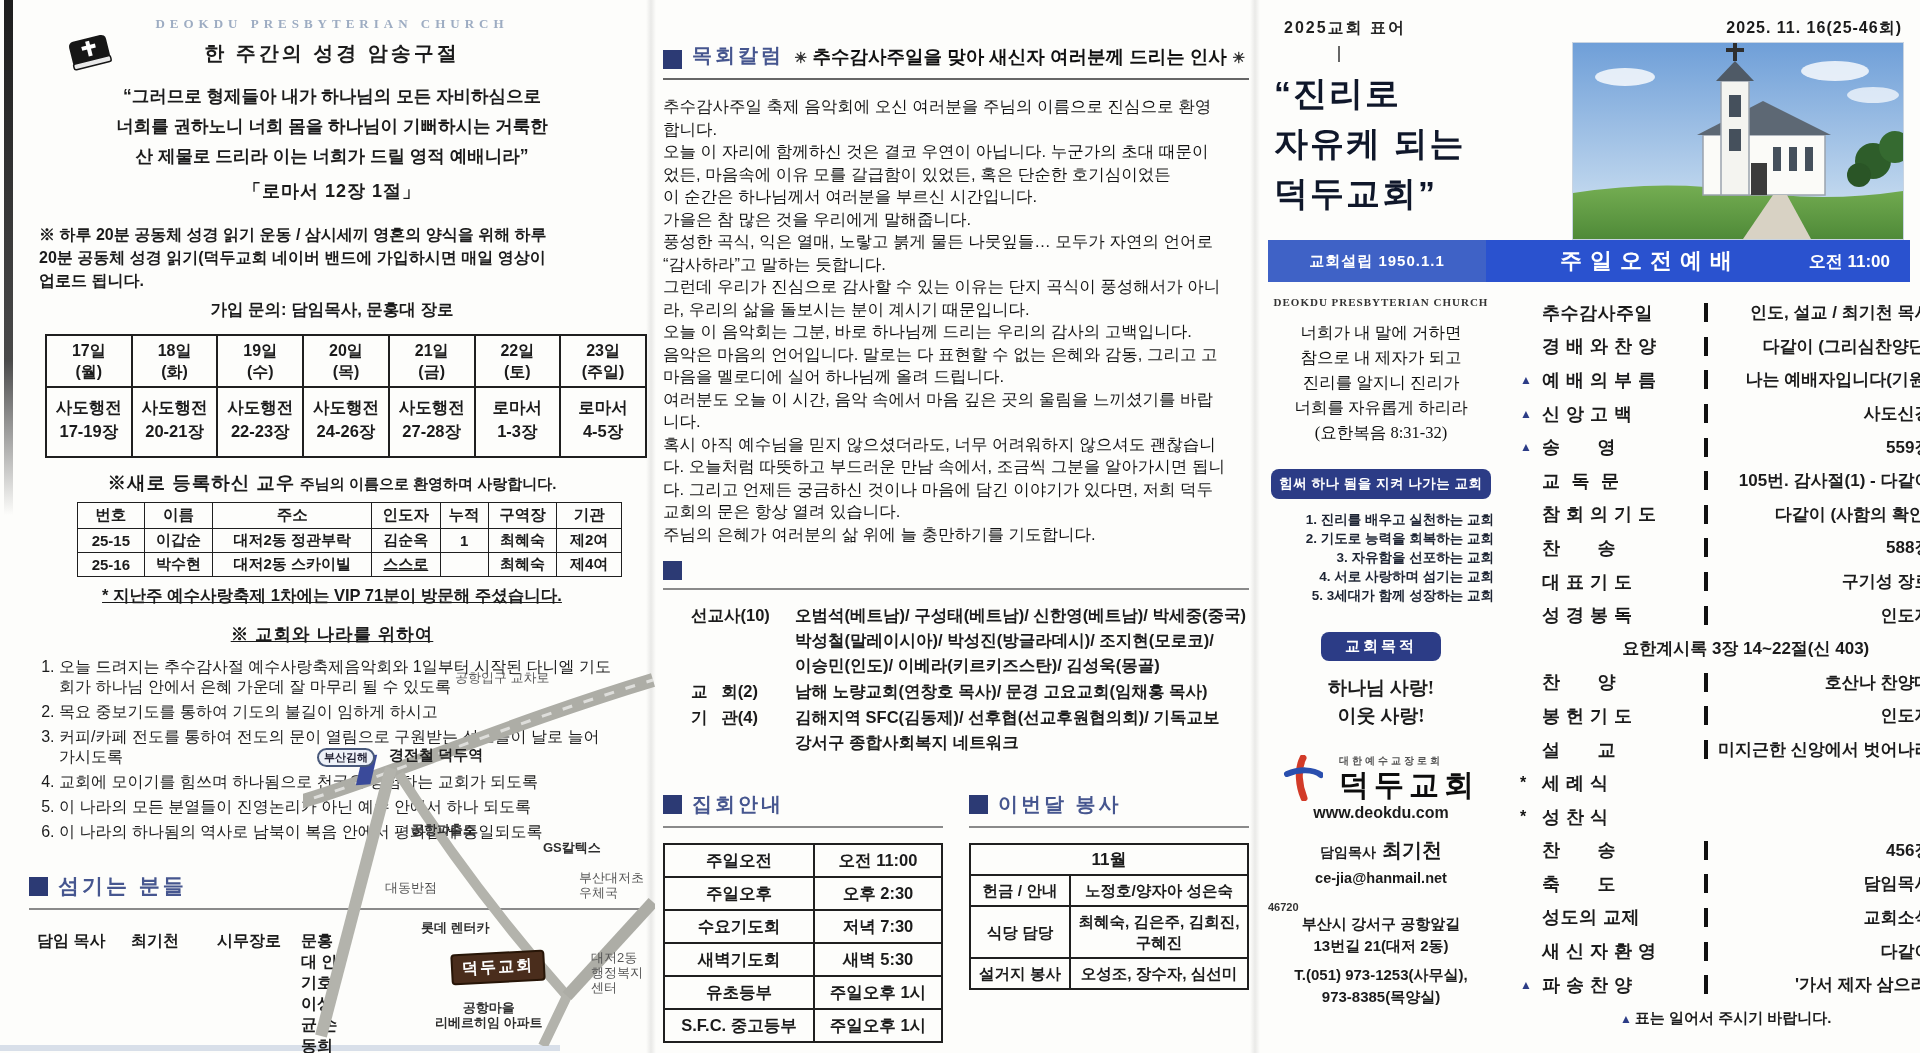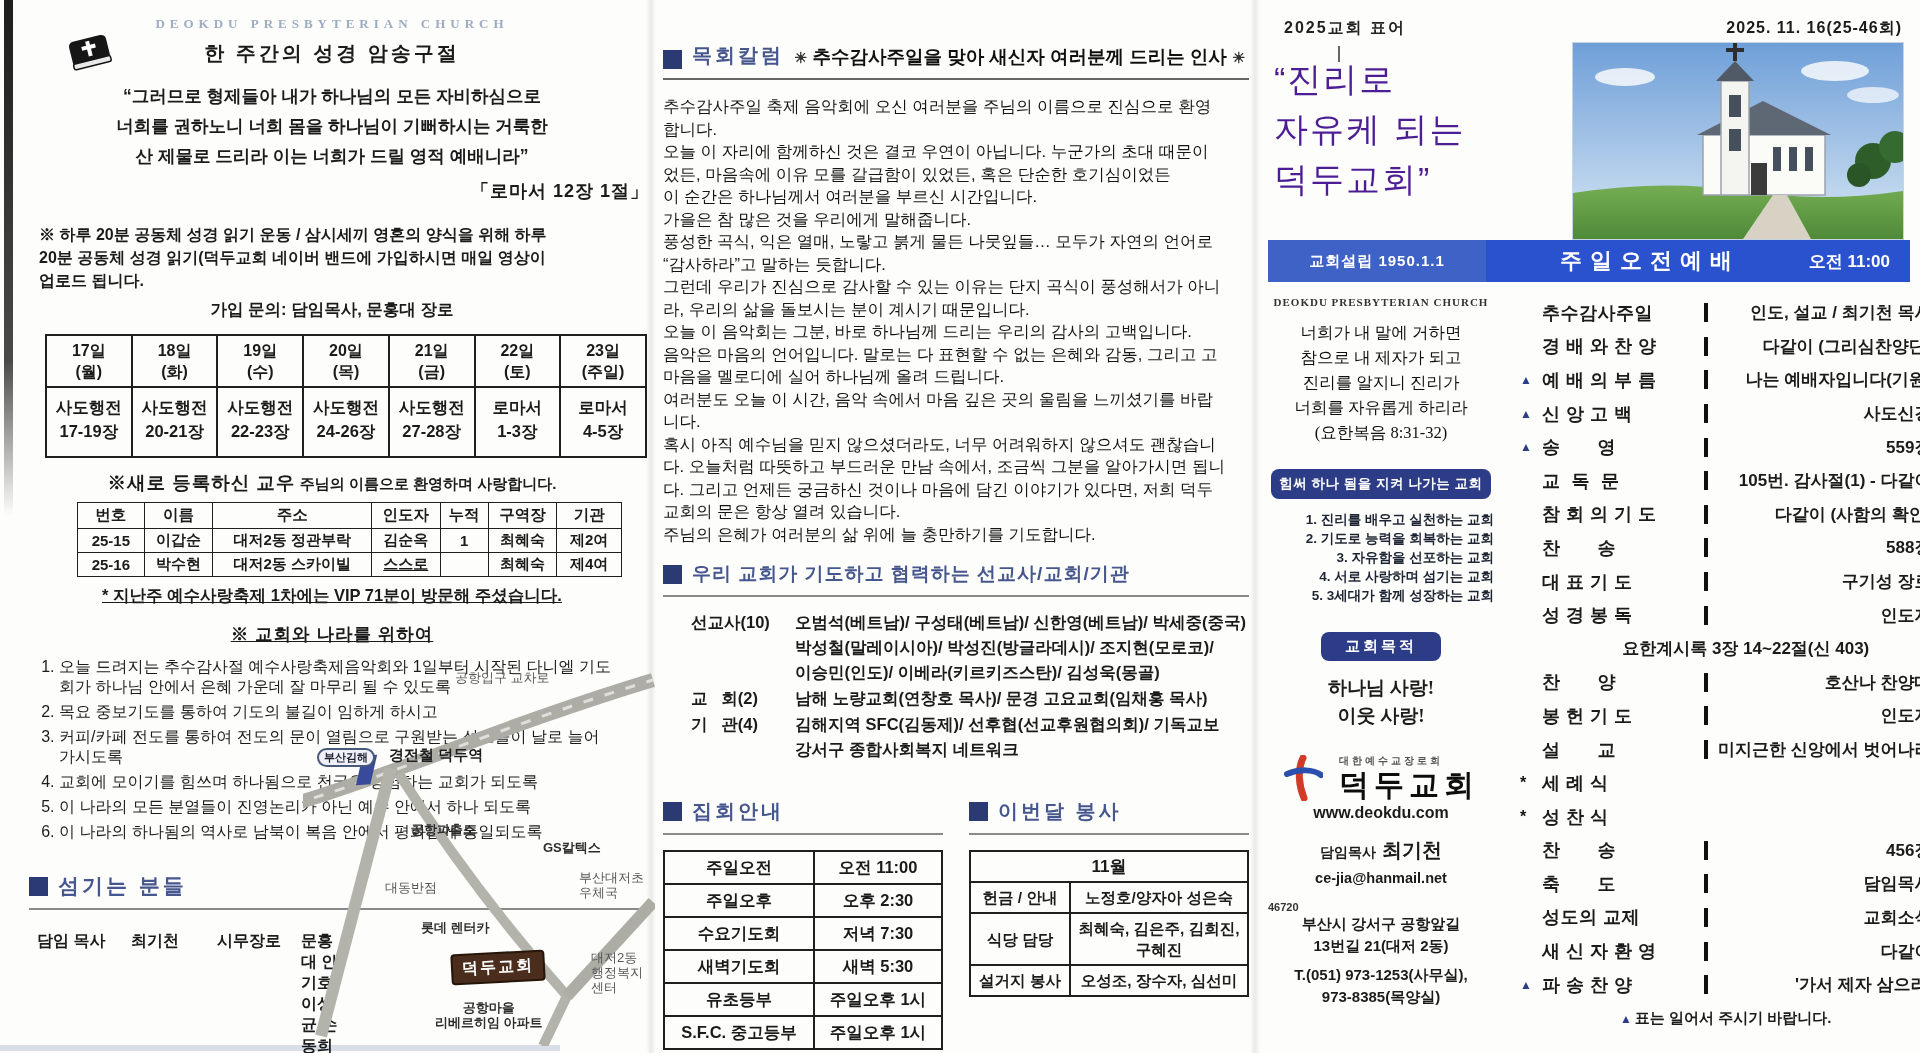--- a/index.html
+++ b/index.html
@@ -14,21 +14,21 @@
   .scan-edge{position:absolute;left:4px;top:0;width:9px;height:515px;background:linear-gradient(#1d1d1d,#4a4a4a 70%,rgba(80,80,80,0));}
   .fold{position:absolute;top:0;width:10px;height:1053px;background:linear-gradient(90deg,rgba(0,0,0,0),rgba(90,90,90,.12),rgba(0,0,0,0))}
   .scan-bottom{position:absolute;left:0;bottom:2px;width:560px;height:6px;background:#b9c6da;opacity:.55}
 
   
   .en-hdr{margin-top:16px;text-align:center;font-family:"Liberation Serif",serif;font-size:13px;
           letter-spacing:5px;color:#9dacc2;font-weight:bold}
   .book-wrap{position:absolute;left:48px;top:30px}
   .l-title{margin:8px 0 0;text-align:center;font-size:20px;font-weight:bold;letter-spacing:3px}
   .verse{margin-top:14px;text-align:center;font-size:17.5px;font-weight:bold;line-height:30px}
-  .vref{margin-top:8px;text-align:right;font-size:18px;font-weight:bold;letter-spacing:1px}
+  .vref{margin-top:8px;text-align:center;font-size:18px;font-weight:bold;letter-spacing:1px}
   .notice{margin:20px 16px 0 24px;font-size:16px;font-weight:600;line-height:23px}
   .join{margin-top:7px;text-align:center;font-size:16.5px;font-weight:bold}
   .t1{margin:13px 0 0 30px;border-collapse:collapse;width:602px;table-layout:fixed}
   .t1 td{border:2.2px solid #1f1f1f;text-align:center;font-weight:600;white-space:pre-line}
   .t1 .hd td{font-size:16px;padding:4px 16px;line-height:21px;font-weight:bold}
   .t1 .bd td{font-size:16.5px;padding:7px 0 13px;line-height:24px}
   .welcome{margin-top:12px;text-align:center}
   .welcome .b{font-size:18.5px;font-weight:bold;letter-spacing:1px}
   .welcome .r{font-size:15px;font-weight:600}
   .t2{margin:7px 0 0 62px;border-collapse:collapse;width:545px;table-layout:fixed}
@@ -79,21 +79,21 @@
   .mt{border-collapse:collapse;margin-top:15px;width:100%;table-layout:fixed}
   .mt td{border:2px solid #1f1f1f;text-align:center;font-size:16.5px;font-weight:600;padding:5px 2px;white-space:pre-line;line-height:21px}
   .dt td{font-size:15.5px;padding:4px 2px}
   .dt .mon td{font-weight:bold;font-size:17px}
 
   
   .r-top{position:relative;height:240px}
   .motto{position:absolute;left:16px;top:18px;font-size:16px;font-weight:600;color:#222;letter-spacing:2px}
   .motto-tick{position:absolute;left:70px;top:46px;width:2px;height:16px;background:#666}
   .rdate{position:absolute;right:8px;top:18px;font-size:16px;font-weight:600;letter-spacing:1px}
-  .slogan{position:absolute;left:6px;top:54px;color:#4c1d95;font-weight:normal;font-size:34px;line-height:50px;
+  .slogan{position:absolute;left:6px;top:68px;color:#0f172a;font-weight:bold;font-size:34px;line-height:50px;
           white-space:pre-line;letter-spacing:2px}
   .church-art{position:absolute;right:6px;top:42px;width:330px;height:196px;border:1px solid #c8d4e2}
   .bar{display:flex;height:42px}
   .b1{width:218px;background:#3f62c6;color:#fff;font-size:15px;display:flex;align-items:center;
       justify-content:center;letter-spacing:1px;font-weight:600;flex:none}
   .b2{flex:1;background:#2a52cf;color:#fff;display:flex;align-items:center;padding:0 20px}
   .b2 .svc{font-size:22px;font-weight:bold;letter-spacing:8px;margin-left:54px}
   .b2 .tm{margin-left:auto;font-size:17px;font-weight:600}
   .r-cols{display:flex;margin-top:14px}
   .rc1{width:226px;flex:none;text-align:center}
@@ -324,21 +324,20 @@
 여러분도 오늘 이 시간, 음악 속에서 마음 깊은 곳의 울림을 느끼셨기를 바랍
 니다.
   혹시 아직 예수님을 믿지 않으셨더라도, 너무 어려워하지 않으셔도 괜찮습니
 다. 오늘처럼 따뜻하고 부드러운 만남 속에서, 조금씩 그분을 알아가시면 됩니
 다. 그리고 언제든 궁금하신 것이나 마음에 담긴 이야기가 있다면, 저희 덕두
 교회의 문은 항상 열려 있습니다.
   주님의 은혜가 여러분의 삶 위에 늘 충만하기를 기도합니다.</div>
 
     <div class="sec" id="coop-sec">
       <span class="sq"></span>
-      <span class="st">우리 교회가 기도하고 협력하는 선교사/교회/기관</span>
     </div>
     <div class="coop">
       <div class="crow">
         <span class="clabel">선교사(10)</span>
         <span class="ctext">오범석(베트남)/ 구성태(베트남)/ 신한영(베트남)/ 박세중(중국)
 박성철(말레이시아)/ 박성진(방글라데시)/ 조지현(모로코)/
 이승민(인도)/ 이베라(키르키즈스탄)/ 김성욱(몽골)</span>
       </div>
       <div class="crow">
         <span class="clabel">교   회(2)</span>

